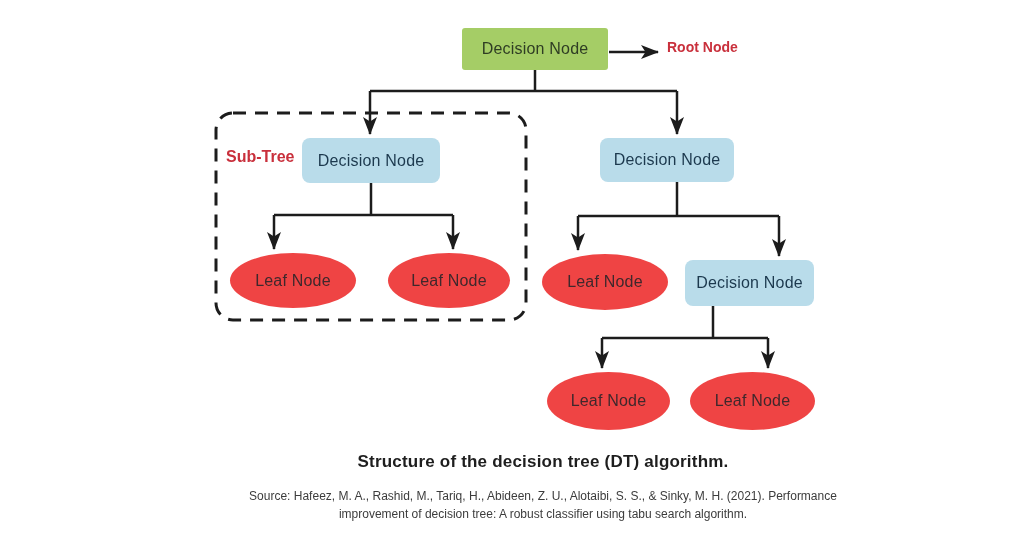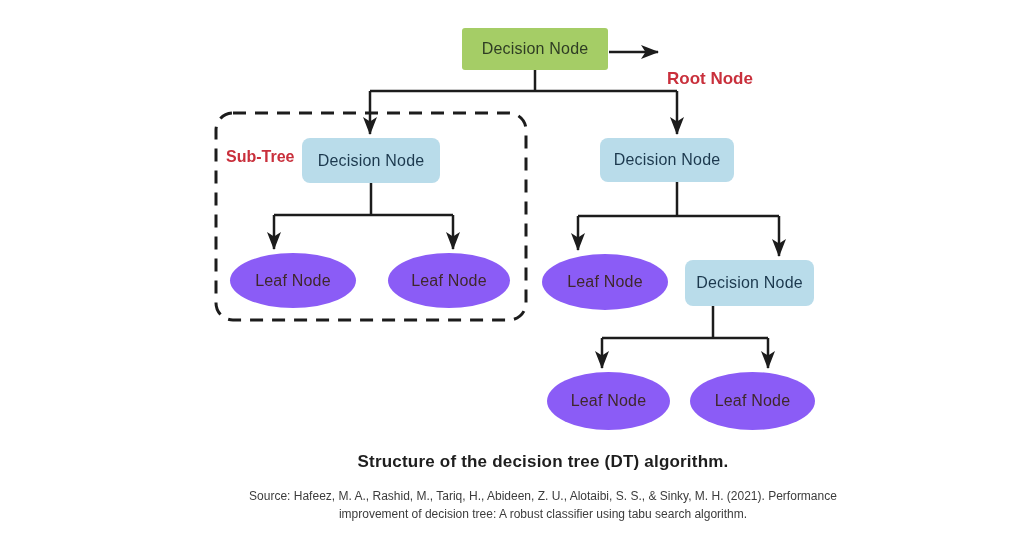--- a/index.html
+++ b/index.html
@@ -17,21 +17,21 @@
     box-sizing:border-box;
     white-space:nowrap;
   }
   .node-root{
     background:#a5cd66;color:#2f3d24;border-radius:3px;
   }
   .node-decision{
     background:#b9dcea;color:#1c394e;border-radius:8px;
   }
   .node-leaf{
-    background:#8b5cf6;color:#3f282c;border-radius:50%;
+    background:#ef4444;color:#3f282c;border-radius:50%;
   }
   .red-label{
     position:absolute;color:#c9303c;font-weight:bold;
     white-space:nowrap;
   }
   #connectors{position:absolute;left:0;top:0;pointer-events:none;}
   .caption-block{
     position:absolute;left:60px;top:452px;width:966px;
     text-align:center;
   }
@@ -74,21 +74,21 @@
     <path d="M779,216 V256" stroke="#1c1c1c" stroke-width="2.5" fill="none" marker-end="url(#arrow)"></path>
 
     <path d="M713,306 V338" stroke="#1c1c1c" stroke-width="2.5" fill="none"></path>
     <path d="M602,338 H768" stroke="#1c1c1c" stroke-width="2.5" fill="none"></path>
     <path d="M602,338 V368" stroke="#1c1c1c" stroke-width="2.5" fill="none" marker-end="url(#arrow)"></path>
     <path d="M768,338 V368" stroke="#1c1c1c" stroke-width="2.5" fill="none" marker-end="url(#arrow)"></path>
   </svg>
 
   <div class="node node-root" style="left:462px;top:28px;width:146px;height:42px;">Decision Node</div>
 
-  <div class="red-label" style="left:667px;top:39px;font-size:17px;margin-top:30px;">Root Node</div>
+  <div class="red-label" style="left:667px;top:39px;font-size:14px;">Root Node</div>
 
   <div class="red-label" style="left:226px;top:140px;font-size:16px;margin-top:8px;">Sub-Tree</div>
 
   <div class="node node-decision" style="left:302px;top:138px;width:138px;height:45px;">Decision Node</div>
 
   <div class="node node-decision" style="left:600px;top:138px;width:134px;height:44px;">Decision Node</div>
 
   <div class="node node-leaf" style="left:230px;top:253px;width:126px;height:55px;">Leaf Node</div>
 
   <div class="node node-leaf" style="left:388px;top:253px;width:122px;height:55px;">Leaf Node</div>

